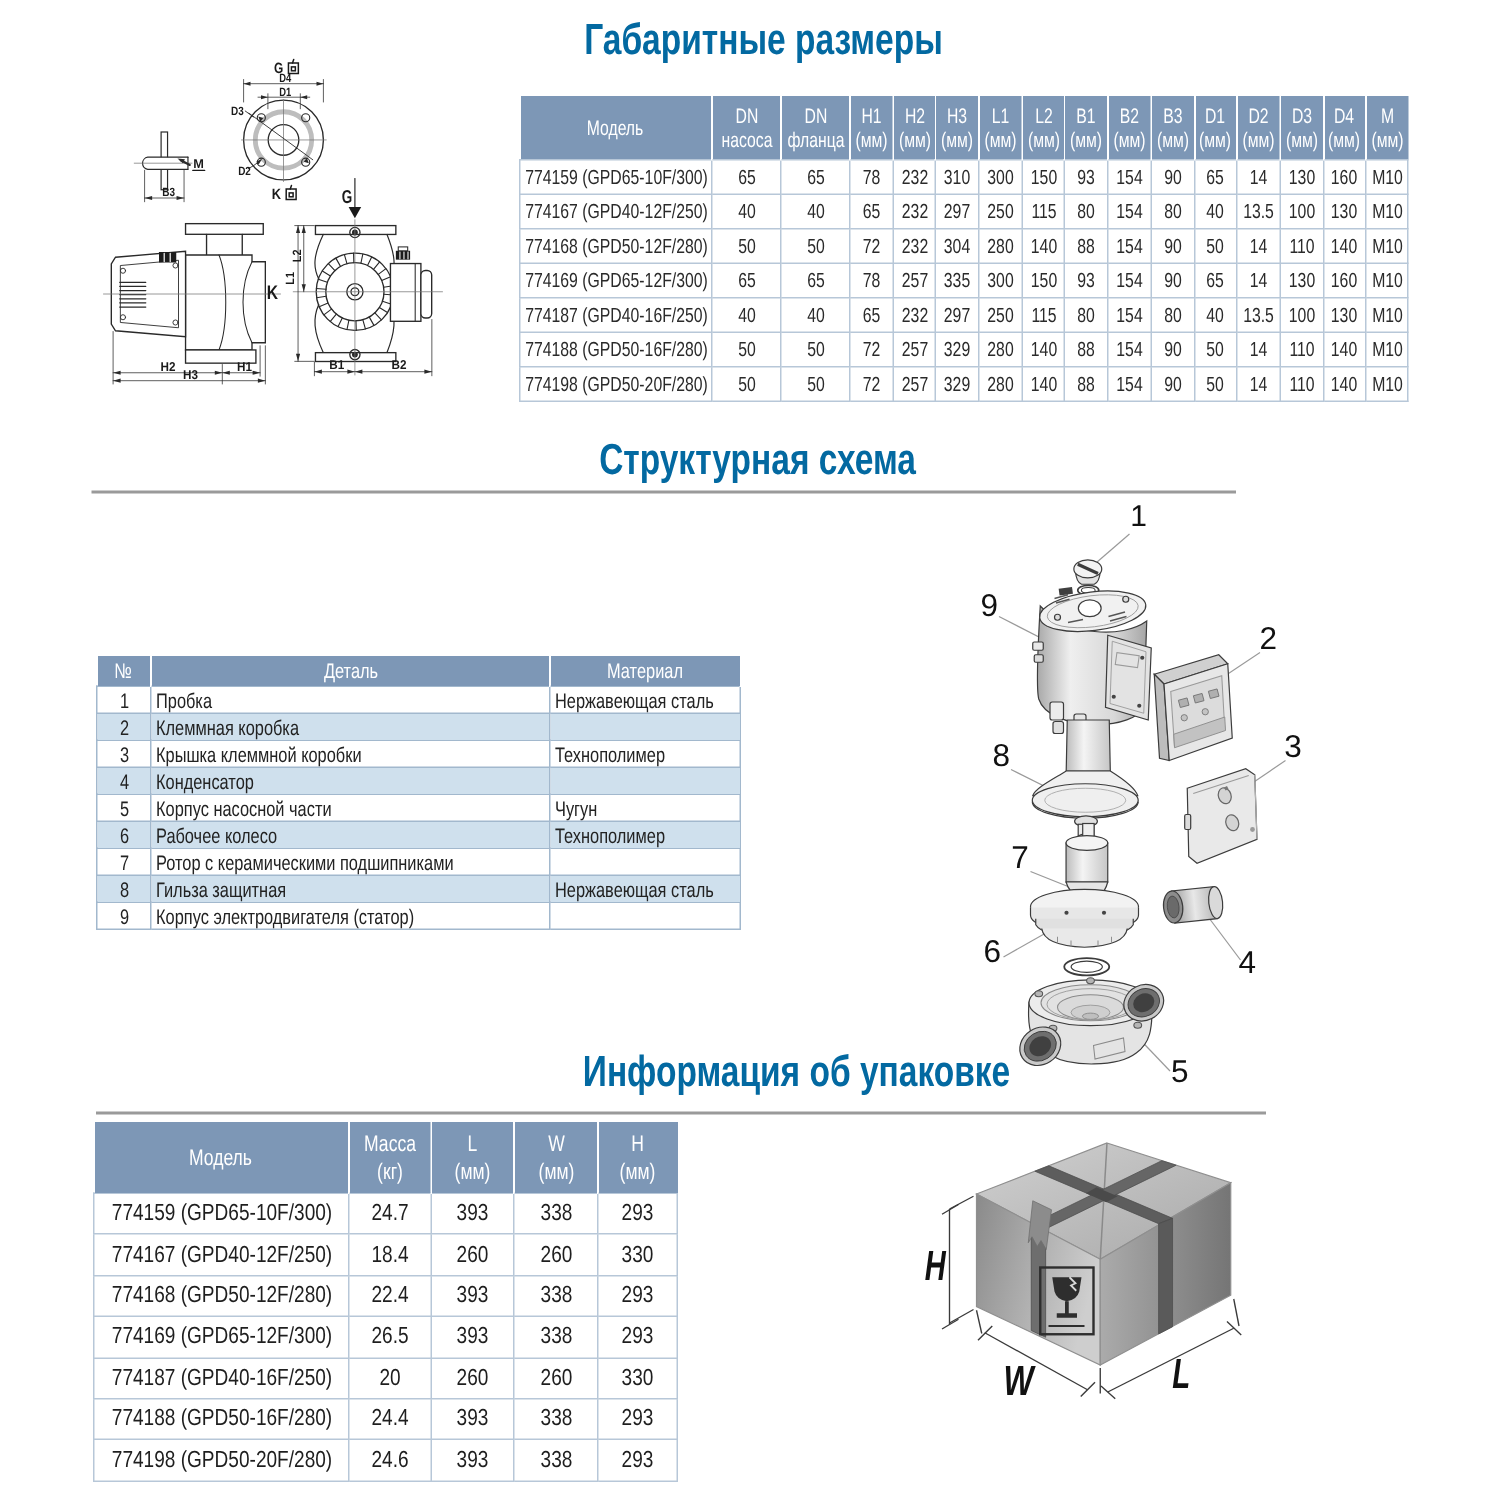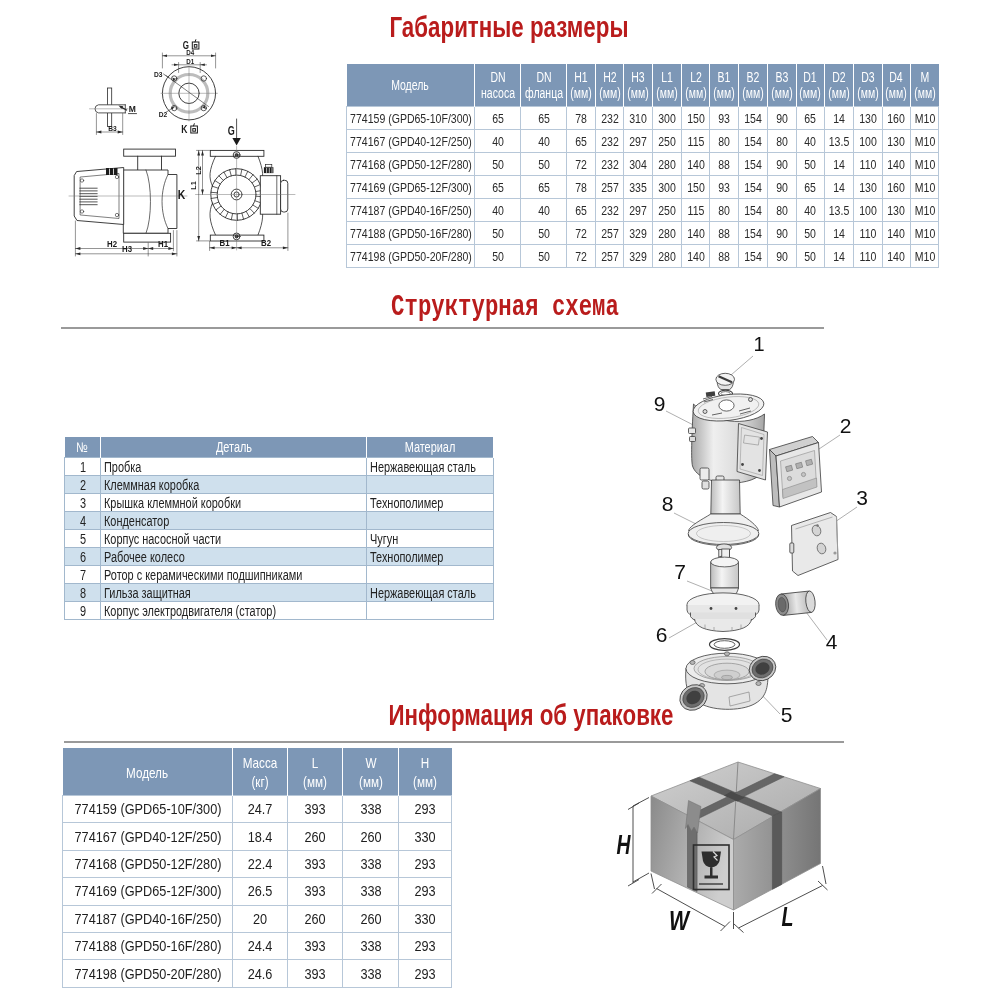--- a/index.html
+++ b/index.html
@@ -1,19 +1,19 @@
 <!DOCTYPE html>
 <html><head>
 <meta charset="utf-8">
 <style>
   html,body{margin:0;padding:0;}
   body{width:1000px;height:1000px;position:relative;background:#fff;
        font-family:"Liberation Sans",sans-serif;overflow:hidden;}
   .abs{position:absolute;}
-  .h{position:absolute;white-space:nowrap;color:#b91c1c;font-size:29px;font-weight:bold;
+  .h{position:absolute;white-space:nowrap;color:#0369a1;font-size:29px;font-weight:bold;
      transform:translateX(-50%);}
   .h>span{display:inline-block;transform:scaleX(.77);transform-origin:50% 50%;}
   .rule{position:absolute;height:2px;background:#9a9a9a;}
   table{border-collapse:collapse;table-layout:fixed;}
   td,th{padding:0;font-weight:normal;position:relative;}
   .cx{position:absolute;left:50%;top:50%;transform:translate(-50%,-50%) scaleX(.78);white-space:nowrap;}
   .cxl{position:absolute;left:3px;top:50%;transform:translateY(-50%) scaleX(.78);transform-origin:0 50%;white-space:nowrap;}
   #t1 th .cx{transform:translate(-50%,-50%) scaleX(.75);}
   #t3 td .cx{transform:translate(-50%,-50%) scaleX(.82);}
 
@@ -38,21 +38,21 @@
   #t3 table{width:389px;}
   #t3 th{background:#7d97b6;color:#fff;font-size:15px;line-height:19px;height:47px;
          border-right:1px solid rgba(255,255,255,.45);}
   #t3 th:last-child{border-right:none;}
   #t3 td{border:1px solid #b7c7d8;text-align:center;color:#1e1e1e;font-size:15.5px;height:26.4px;}
 </style>
 </head>
 <body>
 
 <div class="h" style="left:509px;top:11px;"><span>Габаритные размеры</span></div>
-<div class="h" style="left:505px;top:291px;font-family:Liberation Mono, monospace;"><span>Структурная схема</span></div>
+<div class="h" style="left:505px;top:291px;"><span>Структурная схема</span></div>
 <div class="rule" style="left:61px;top:327px;width:763px;"></div>
 <div class="h" style="left:531px;top:699px;text-decoration:underline;"><span>Информация об упаковке</span></div>
 <div class="rule" style="left:64px;top:741px;width:780px;"></div>
 
 <div id="t1">
 <table>
 <colgroup>
         <col style="width:128px">
         <col style="width:46px">
         <col style="width:46px">

